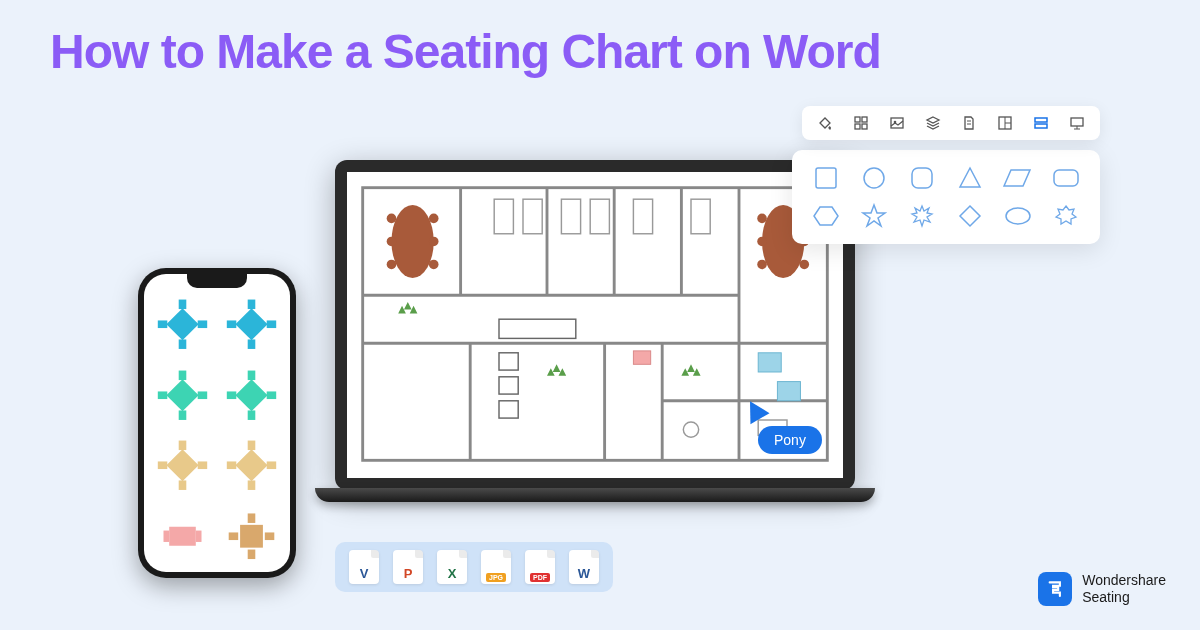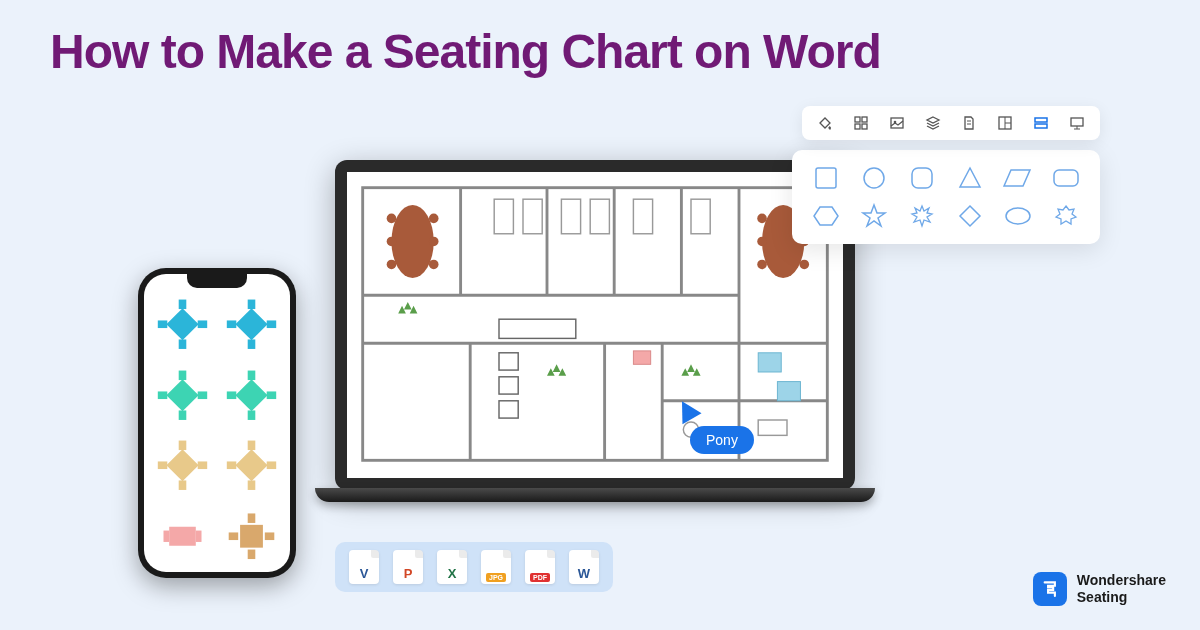--- a/index.html
+++ b/index.html
@@ -10,21 +10,21 @@
   font-family: -apple-system, BlinkMacSystemFont, "Segoe UI", Arial, sans-serif;
   position: relative;
   overflow: hidden;
 }
 .title {
   position: absolute;
   top: 24px;
   left: 50px;
   font-size: 48px;
   font-weight: 900;
-  color: #701a75;
+  color: #8b5cf6;
   letter-spacing: -1px;
 }
 
 
 .laptop {
   position: absolute;
   left: 315px;
   top: 160px;
   width: 560px;
   height: 370px;
@@ -154,21 +154,21 @@
   width: 32px;
   height: 28px;
   display: flex;
   align-items: center;
   justify-content: center;
 }
 
 
 .cursor-group {
   position: absolute;
-  left: 672px;
+  left: 740px;
   top: 400px;
   z-index: 12;
 }
 .cursor-tri {
   width: 0; height: 0;
   border-left: 11px solid transparent;
   border-right: 11px solid transparent;
   border-bottom: 20px solid #1a73e8;
   transform: rotate(-30deg);
   margin-left: 4px;
@@ -244,21 +244,21 @@
   width: 34px;
   height: 34px;
   background: #1a73e8;
   border-radius: 8px;
   display: flex;
   align-items: center;
   justify-content: center;
 }
 .brand-text {
   font-size: 14px;
-  font-weight: 700;
+  font-weight: 400;
   color: #1a1a1a;
   line-height: 1.2;
 }
 </style>
 </head>
 <body>
 
 <h1 class="title">How to Make a Seating Chart on Word</h1>
 
 <div class="laptop">

